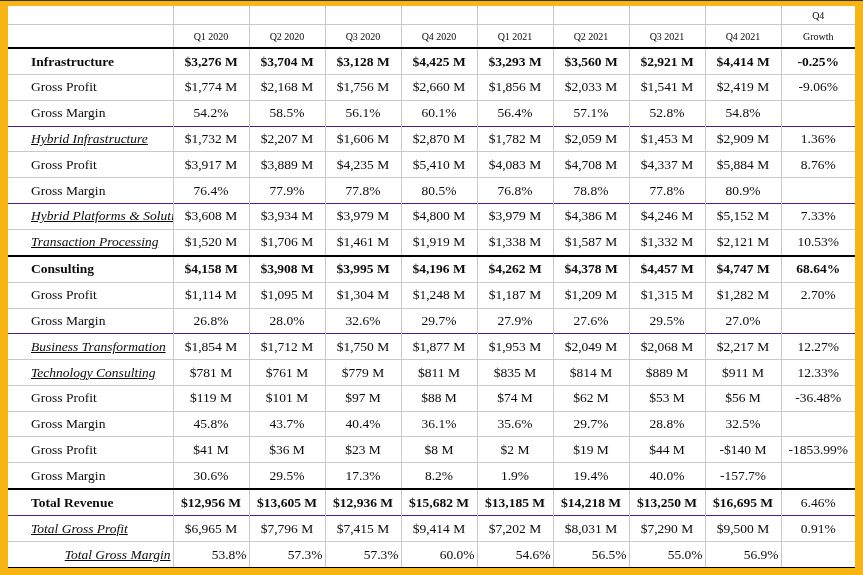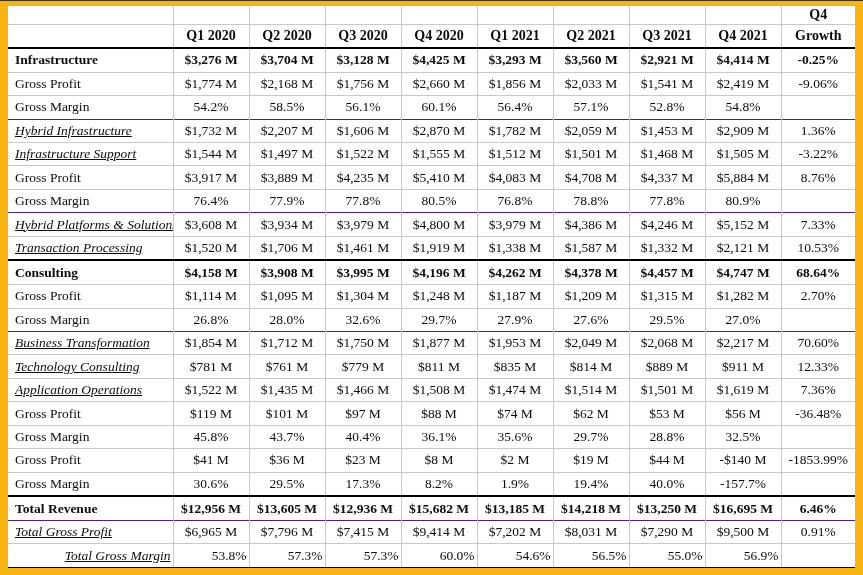--- a/index.html
+++ b/index.html
@@ -31,29 +31,29 @@
     text-align: center;
     vertical-align: middle;
     white-space: nowrap;
     overflow: hidden;
     font-weight: normal;
   }
   th + th, td + td { border-left: 1px solid #C9C9C9; }
 
   thead tr.h1 th { height: 18px; border-bottom: 1px solid #C9C9C9; }
   thead tr.h2 th { height: 22px; border-bottom: 2.5px solid #000; }
-  thead th { font-weight: bold; font-size: 14px; }
-
-  td.label { text-align: left; padding-left: 7px; }
+  thead th { font-weight: normal; font-size: 10px; }
+
+  td.label { text-align: left; padding-left: 23px; }
 
   tbody td { border-top: 1px solid #C9C9C9; }
   tbody tr.segment td,
   tbody tr.total td   { border-top: 2px solid #000; font-weight: bold; }
   tbody tr.detail-first td { border-top: 1px solid #4c1d95; }
-  tbody tr.total td.growth { font-weight: bold; }
+  tbody tr.total td.growth { font-weight: normal; }
   tbody tr.detail td.label,
   tbody tr.detail-first td.label { font-style: italic; text-decoration: underline; }
   tbody tr:last-child td { border-bottom: 1.5px solid #000; text-align: right; }
 </style>
 </head>
 <body>
 
 <div class="frame" style="background: rgb(248, 180, 18);">
   <div class="sheet">
     <table class="fin" style="color: rgb(11, 11, 11);">
@@ -137,32 +137,20 @@
             <td class="val">$1,732 M</td>
             <td class="val">$2,207 M</td>
             <td class="val">$1,606 M</td>
             <td class="val">$2,870 M</td>
             <td class="val">$1,782 M</td>
             <td class="val">$2,059 M</td>
             <td class="val">$1,453 M</td>
             <td class="val">$2,909 M</td>
             <td class="growth">1.36%</td>
           </tr>
-          <tr class="detail">
-            <td class="label">Infrastructure Support</td>
-            <td class="val">$1,544 M</td>
-            <td class="val">$1,497 M</td>
-            <td class="val">$1,522 M</td>
-            <td class="val">$1,555 M</td>
-            <td class="val">$1,512 M</td>
-            <td class="val">$1,501 M</td>
-            <td class="val">$1,468 M</td>
-            <td class="val">$1,505 M</td>
-            <td class="growth">-3.22%</td>
-          </tr>
           <tr class="plain">
             <td class="label">Gross Profit</td>
             <td class="val">$3,917 M</td>
             <td class="val">$3,889 M</td>
             <td class="val">$4,235 M</td>
             <td class="val">$5,410 M</td>
             <td class="val">$4,083 M</td>
             <td class="val">$4,708 M</td>
             <td class="val">$4,337 M</td>
             <td class="val">$5,884 M</td>
@@ -243,46 +231,34 @@
           <tr class="detail-first">
             <td class="label">Business Transformation</td>
             <td class="val">$1,854 M</td>
             <td class="val">$1,712 M</td>
             <td class="val">$1,750 M</td>
             <td class="val">$1,877 M</td>
             <td class="val">$1,953 M</td>
             <td class="val">$2,049 M</td>
             <td class="val">$2,068 M</td>
             <td class="val">$2,217 M</td>
-            <td class="growth">70.60%</td>
+            <td class="growth">12.27%</td>
           </tr>
           <tr class="detail">
             <td class="label">Technology Consulting</td>
             <td class="val">$781 M</td>
             <td class="val">$761 M</td>
             <td class="val">$779 M</td>
             <td class="val">$811 M</td>
             <td class="val">$835 M</td>
             <td class="val">$814 M</td>
             <td class="val">$889 M</td>
             <td class="val">$911 M</td>
             <td class="growth">12.33%</td>
           </tr>
-          <tr class="detail">
-            <td class="label">Application Operations</td>
-            <td class="val">$1,522 M</td>
-            <td class="val">$1,435 M</td>
-            <td class="val">$1,466 M</td>
-            <td class="val">$1,508 M</td>
-            <td class="val">$1,474 M</td>
-            <td class="val">$1,514 M</td>
-            <td class="val">$1,501 M</td>
-            <td class="val">$1,619 M</td>
-            <td class="growth">7.36%</td>
-          </tr>
           <tr class="plain">
             <td class="label">Gross Profit</td>
             <td class="val">$119 M</td>
             <td class="val">$101 M</td>
             <td class="val">$97 M</td>
             <td class="val">$88 M</td>
             <td class="val">$74 M</td>
             <td class="val">$62 M</td>
             <td class="val">$53 M</td>
             <td class="val">$56 M</td>

